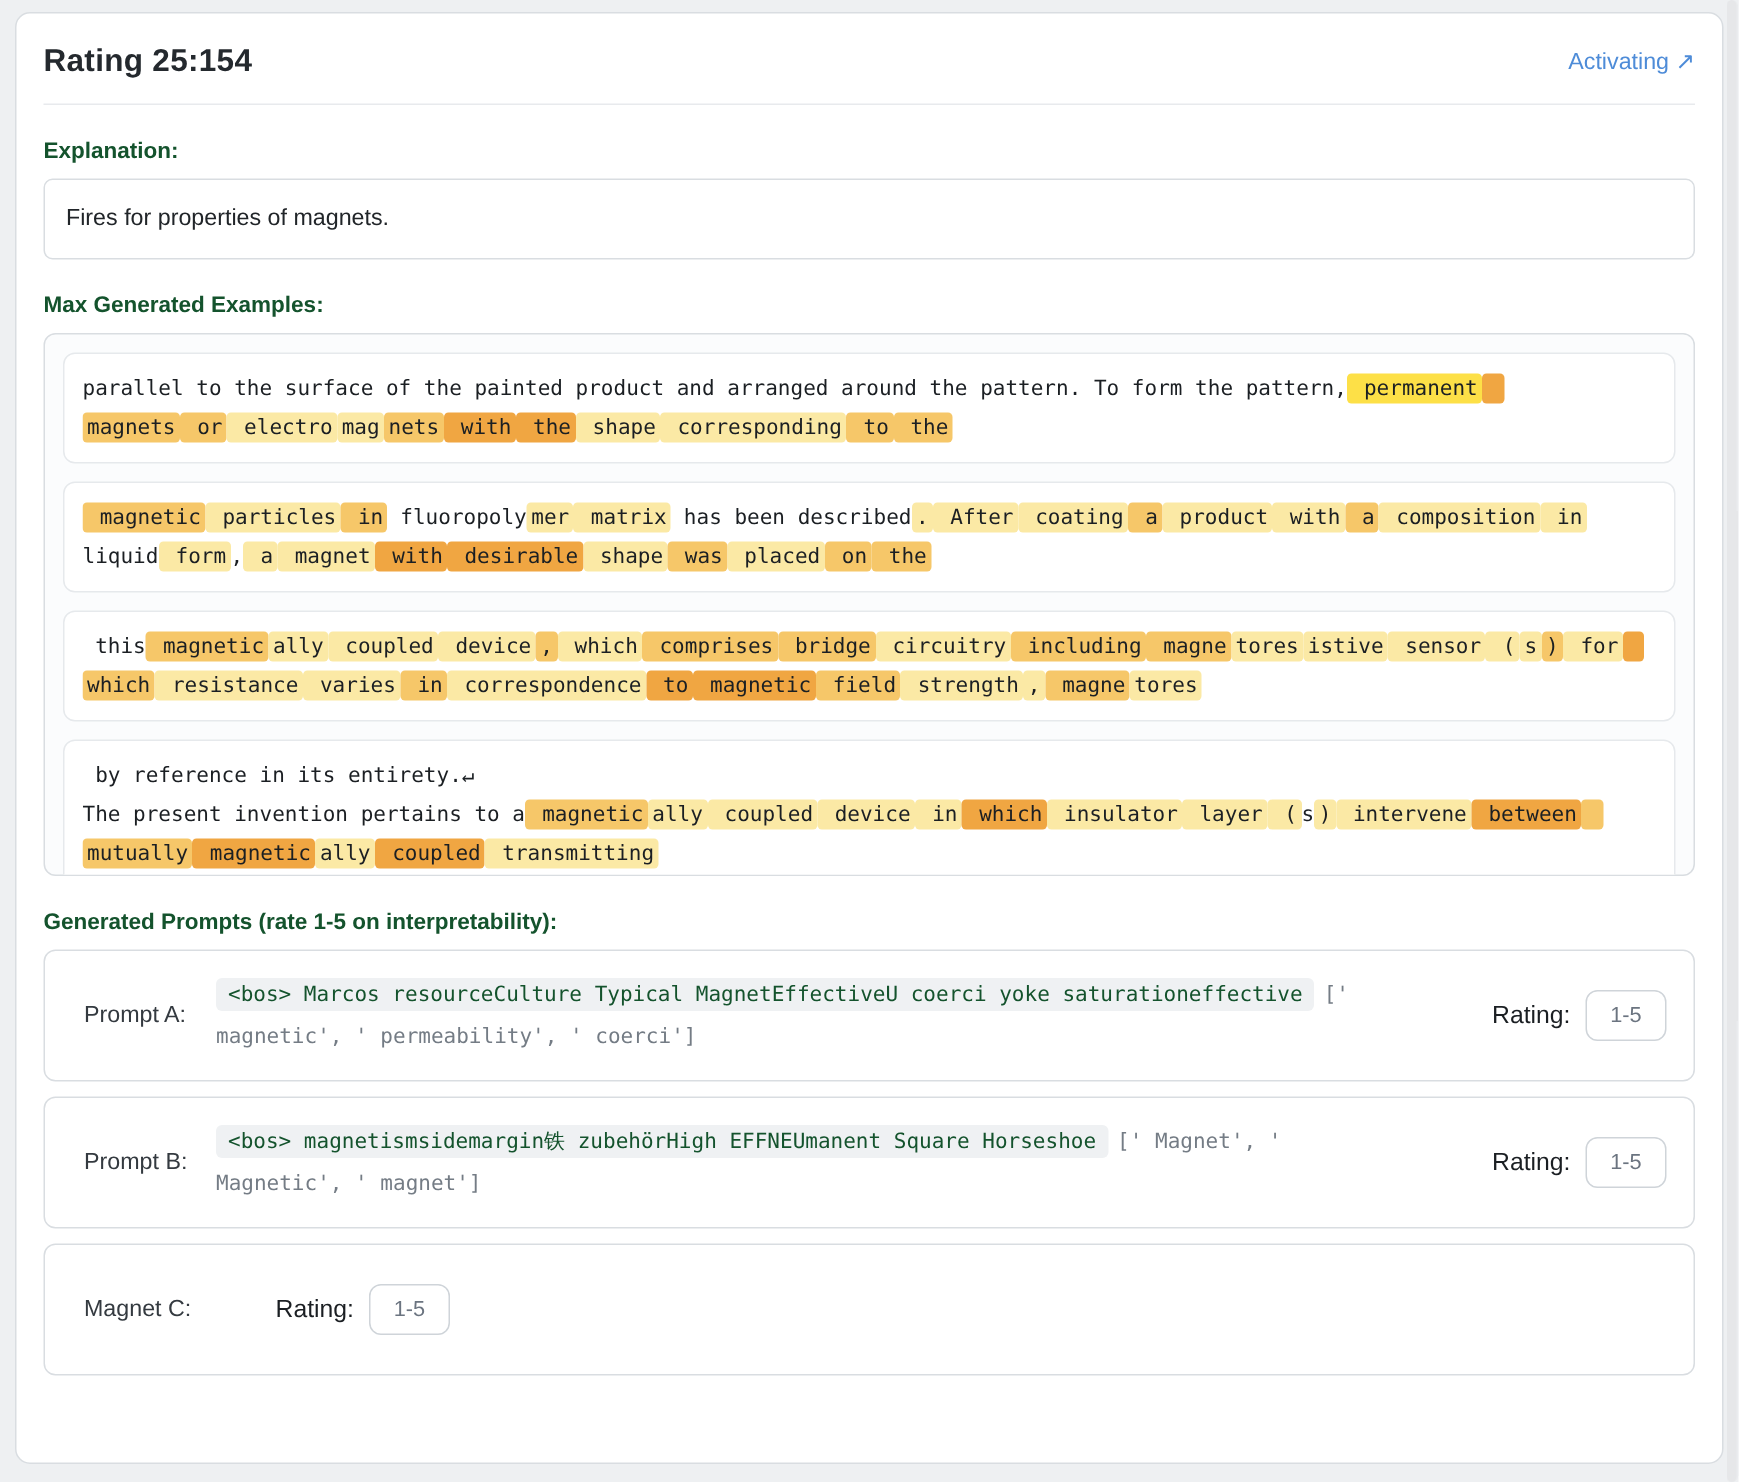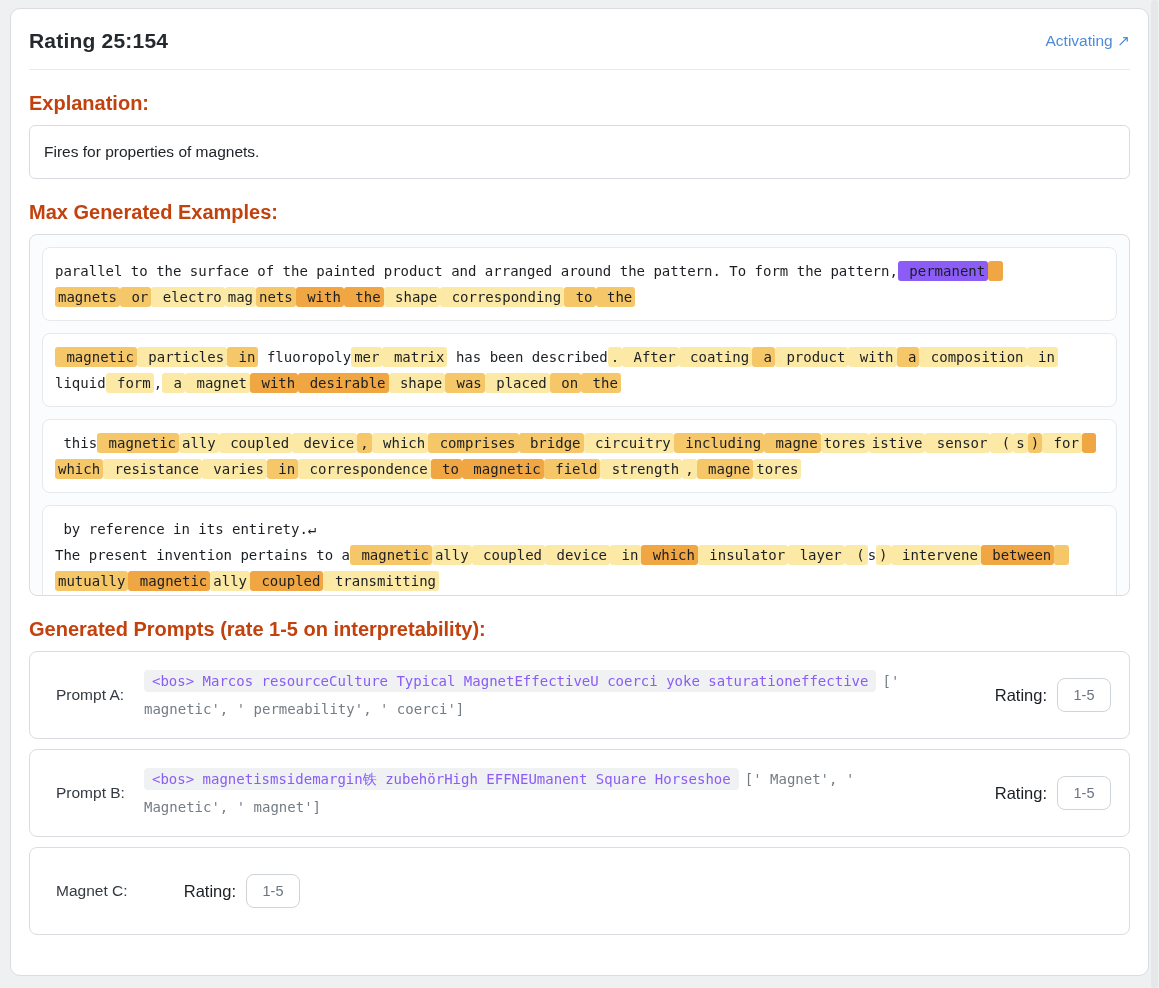--- a/index.html
+++ b/index.html
@@ -5,21 +5,21 @@
   * { box-sizing: border-box; }
   html,body { margin:0; padding:0; background:#eef0f2; font-family:"Liberation Sans", sans-serif; }
   .card {
     margin:8px 10px; background:#fff; border:1px solid #d9dde1; border-radius:10px;
     padding:14px 18px 34px 18px; min-height:968px; position:relative;
   }
   .title-row { display:flex; justify-content:space-between; align-items:center; margin-top:6px; }
   .page-title { font-size:21px; font-weight:700; color:#24292e; letter-spacing:0.2px; }
   .np-link { font-size:15.5px; color:var(--link,#4e8cd8); text-decoration:none; cursor:pointer; }
   .divider { border-bottom:1px solid #e8eaed; margin-top:16px; }
-  .section-label { margin-top:22px; font-size:20px; font-weight:700; color:#c2410c; }
+  .section-label { margin-top:22px; font-size:15px; font-weight:700; color:#14532d; }
   .explain-box {
     margin-top:10px; border:1px solid #d9dde1; border-radius:6px; background:#fff;
     padding:17px 14px; font-size:15.5px; color:#212529;
   }
   .examples-box {
     margin-top:10px; border:1px solid #d9dde1; border-radius:8px; background:#fbfcfd;
     padding:12px; height:362px; overflow:hidden;
   }
   .example-card {
     background:#fff; border:1px solid #e6e9ec; border-radius:8px;
@@ -31,21 +31,21 @@
   .prompt-row {
     display:flex; align-items:center; margin-top:10px; background:#fff;
     border:1px solid #d9dde1; border-radius:8px; padding:15px 14px; min-height:88px;
   }
   .prompt-label { width:100px; flex-shrink:0; padding-left:12px; font-size:15.5px; font-weight:400; color:#343a40; }
   .prompt-code {
     flex:1; margin-right:16px; font-family:"DejaVu Sans Mono", monospace;
     font-size:14px; line-height:28px; color:#747c85;
   }
   .chip {
-    background:#eff1f3; color:#8b5cf6; border-radius:4px; padding:3px 8px;
+    background:#eff1f3; color:#14532d; border-radius:4px; padding:3px 8px;
     white-space:pre; margin-right:6px;
   }
   .rating { display:flex; align-items:center; gap:10px; flex-shrink:0; min-width:160px; justify-content:flex-end; padding-right:4px; }
   .rating-label { font-size:16.5px; color:#1b1f23; }
   .rating-input {
     width:54px; height:34px; border:1px solid #cfd4d9; border-radius:8px;
     text-align:center; font-size:14.5px; color:#343a40; outline:none; background:#fff;
     font-family:"Liberation Sans", sans-serif;
   }
   .rating-input::placeholder { color:#6b7480; opacity:1; }
@@ -60,21 +60,21 @@
     <a class="np-link">Activating ↗</a>
   </div>
   <div class="divider"></div>
 
   <div class="section-label">Explanation:</div>
   <div class="explain-box">Fires for properties of magnets.</div>
 
   <div class="section-label">Max Generated Examples:</div>
   <div class="examples-box">
       <div class="example-card">
-        <div class="tok-line"><span>parallel to the surface of the painted product and arranged around the pattern. To form the pattern,</span><span class="tok" style="background-color: #8b5cf6;"> permanent</span><span class="tok" style="background-color: rgb(240, 166, 66);"> </span></div>
+        <div class="tok-line"><span>parallel to the surface of the painted product and arranged around the pattern. To form the pattern,</span><span class="tok" style="background-color: #fde047;"> permanent</span><span class="tok" style="background-color: rgb(240, 166, 66);"> </span></div>
         <div class="tok-line"><span class="tok" style="background-color: rgb(246, 199, 105);">magnets</span><span class="tok" style="background-color: rgb(246, 199, 105);"> or</span><span class="tok" style="background-color: rgb(251, 233, 165);"> electro</span><span class="tok" style="background-color: rgb(251, 233, 165);">mag</span><span class="tok" style="background-color: rgb(246, 199, 105);">nets</span><span class="tok" style="background-color: rgb(240, 166, 66);"> with</span><span class="tok" style="background-color: rgb(240, 166, 66);"> the</span><span class="tok" style="background-color: rgb(251, 233, 165);"> shape</span><span class="tok" style="background-color: rgb(251, 233, 165);"> corresponding</span><span class="tok" style="background-color: rgb(246, 199, 105);"> to</span><span class="tok" style="background-color: rgb(246, 199, 105);"> the</span></div>
       </div>
       <div class="example-card">
         <div class="tok-line"><span class="tok" style="background-color: rgb(246, 199, 105);"> magnetic</span><span class="tok" style="background-color: rgb(251, 233, 165);"> particles</span><span class="tok" style="background-color: rgb(246, 199, 105);"> in</span><span> fluoropoly</span><span class="tok" style="background-color: rgb(251, 233, 165);">mer</span><span class="tok" style="background-color: rgb(251, 233, 165);"> matrix</span><span> has been described</span><span class="tok" style="background-color: rgb(251, 233, 165);">.</span><span class="tok" style="background-color: rgb(251, 233, 165);"> After</span><span class="tok" style="background-color: rgb(251, 233, 165);"> coating</span><span class="tok" style="background-color: rgb(246, 199, 105);"> a</span><span class="tok" style="background-color: rgb(251, 233, 165);"> product</span><span class="tok" style="background-color: rgb(251, 233, 165);"> with</span><span class="tok" style="background-color: rgb(246, 199, 105);"> a</span><span class="tok" style="background-color: rgb(251, 233, 165);"> composition</span><span class="tok" style="background-color: rgb(251, 233, 165);"> in</span></div>
         <div class="tok-line"><span>liquid</span><span class="tok" style="background-color: rgb(251, 233, 165);"> form</span><span>,</span><span class="tok" style="background-color: rgb(251, 233, 165);"> a</span><span class="tok" style="background-color: rgb(251, 233, 165);"> magnet</span><span class="tok" style="background-color: rgb(240, 166, 66);"> with</span><span class="tok" style="background-color: rgb(240, 166, 66);"> desirable</span><span class="tok" style="background-color: rgb(251, 233, 165);"> shape</span><span class="tok" style="background-color: rgb(246, 199, 105);"> was</span><span class="tok" style="background-color: rgb(251, 233, 165);"> placed</span><span class="tok" style="background-color: rgb(246, 199, 105);"> on</span><span class="tok" style="background-color: rgb(246, 199, 105);"> the</span></div>
       </div>
       <div class="example-card">
         <div class="tok-line"><span> this</span><span class="tok" style="background-color: rgb(246, 199, 105);"> magnetic</span><span class="tok" style="background-color: rgb(251, 233, 165);">ally</span><span class="tok" style="background-color: rgb(251, 233, 165);"> coupled</span><span class="tok" style="background-color: rgb(251, 233, 165);"> device</span><span class="tok" style="background-color: rgb(246, 199, 105);">,</span><span class="tok" style="background-color: rgb(251, 233, 165);"> which</span><span class="tok" style="background-color: rgb(246, 199, 105);"> comprises</span><span class="tok" style="background-color: rgb(246, 199, 105);"> bridge</span><span class="tok" style="background-color: rgb(251, 233, 165);"> circuitry</span><span class="tok" style="background-color: rgb(246, 199, 105);"> including</span><span class="tok" style="background-color: rgb(246, 199, 105);"> magne</span><span class="tok" style="background-color: rgb(251, 233, 165);">tores</span><span class="tok" style="background-color: rgb(251, 233, 165);">istive</span><span class="tok" style="background-color: rgb(251, 233, 165);"> sensor</span><span class="tok" style="background-color: rgb(251, 233, 165);"> (</span><span class="tok" style="background-color: rgb(251, 233, 165);">s</span><span class="tok" style="background-color: rgb(246, 199, 105);">)</span><span class="tok" style="background-color: rgb(251, 233, 165);"> for</span><span class="tok" style="background-color: rgb(240, 166, 66);"> </span></div>
         <div class="tok-line"><span class="tok" style="background-color: rgb(246, 199, 105);">which</span><span class="tok" style="background-color: rgb(251, 233, 165);"> resistance</span><span class="tok" style="background-color: rgb(251, 233, 165);"> varies</span><span class="tok" style="background-color: rgb(246, 199, 105);"> in</span><span class="tok" style="background-color: rgb(251, 233, 165);"> correspondence</span><span class="tok" style="background-color: rgb(240, 166, 66);"> to</span><span class="tok" style="background-color: rgb(240, 166, 66);"> magnetic</span><span class="tok" style="background-color: rgb(246, 199, 105);"> field</span><span class="tok" style="background-color: rgb(251, 233, 165);"> strength</span><span class="tok" style="background-color: rgb(251, 233, 165);">,</span><span class="tok" style="background-color: rgb(246, 199, 105);"> magne</span><span class="tok" style="background-color: rgb(251, 233, 165);">tores</span></div>
       </div>

